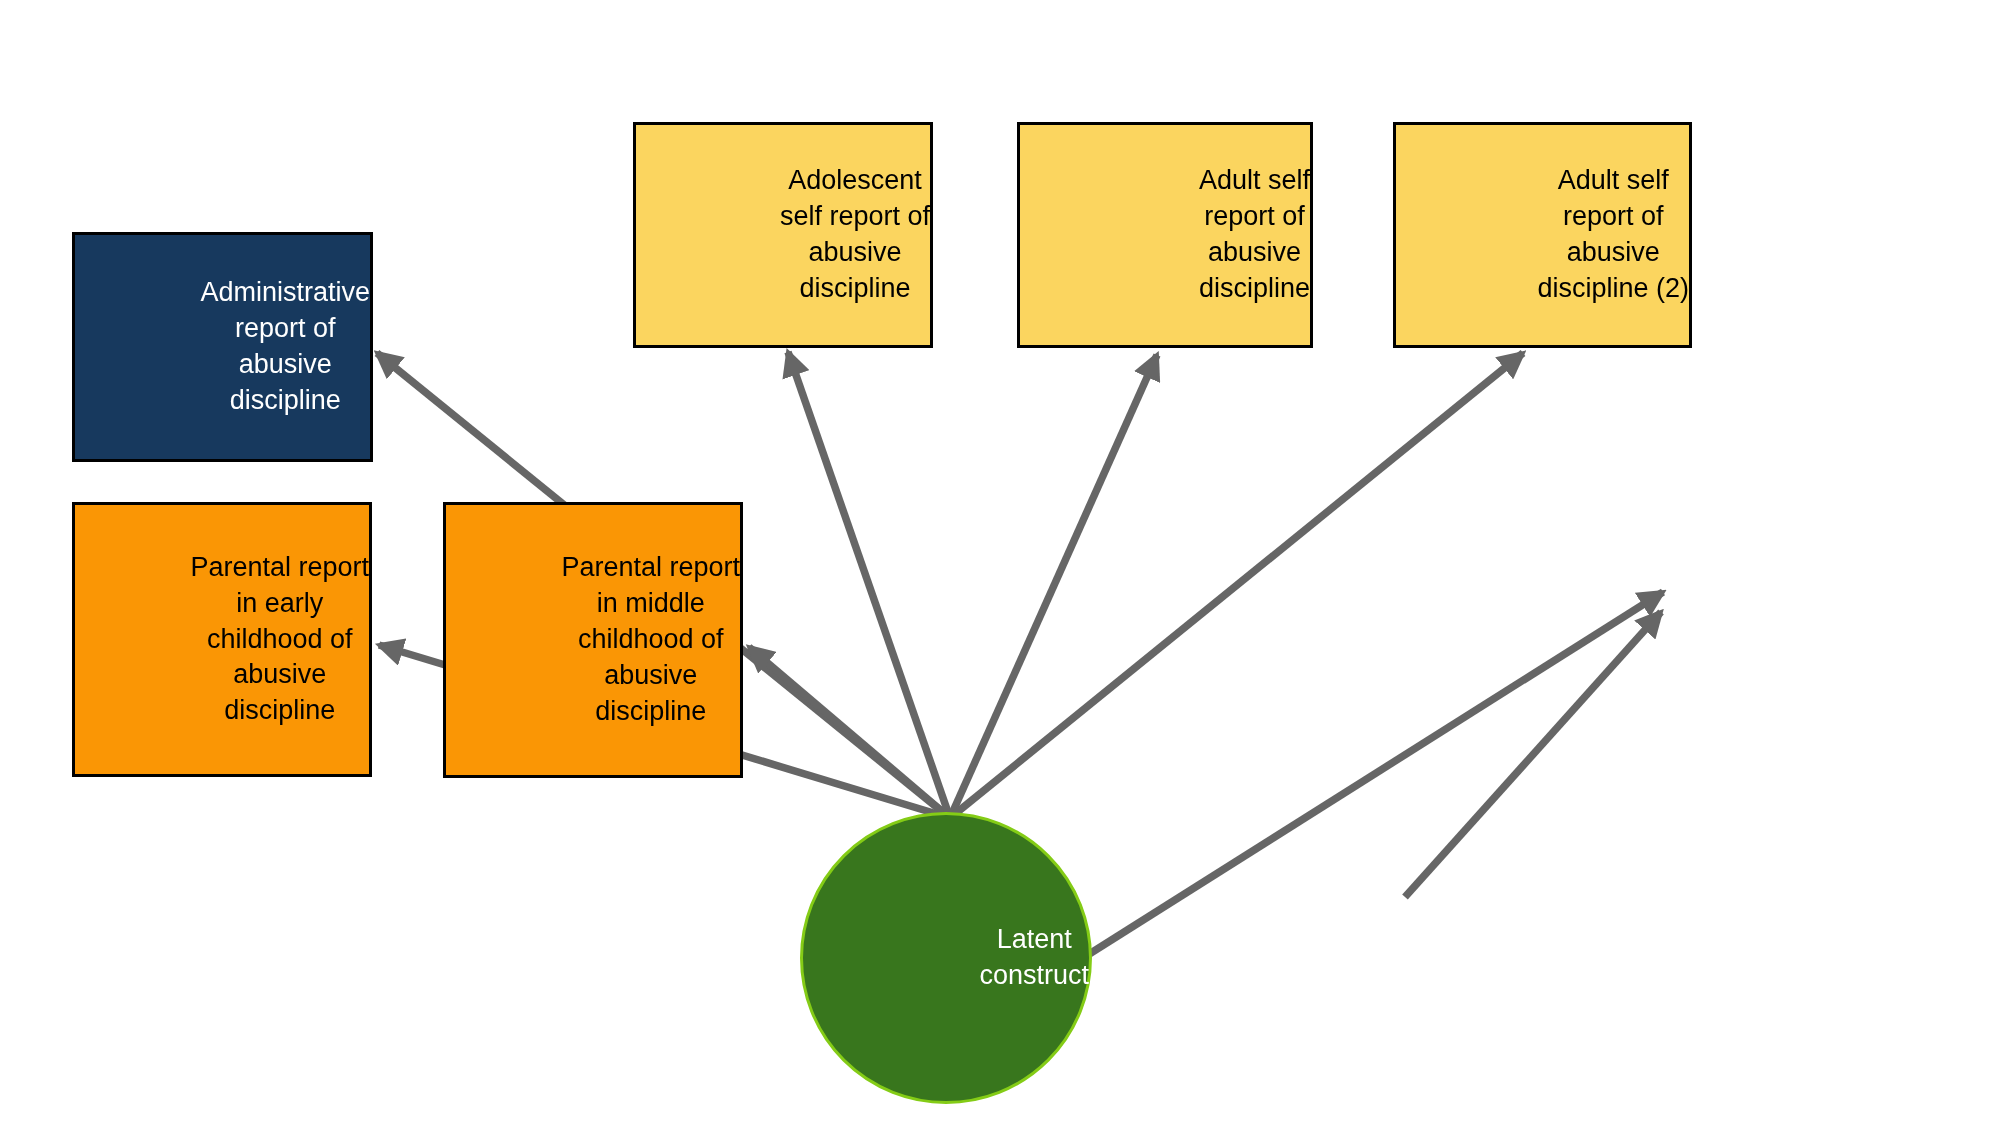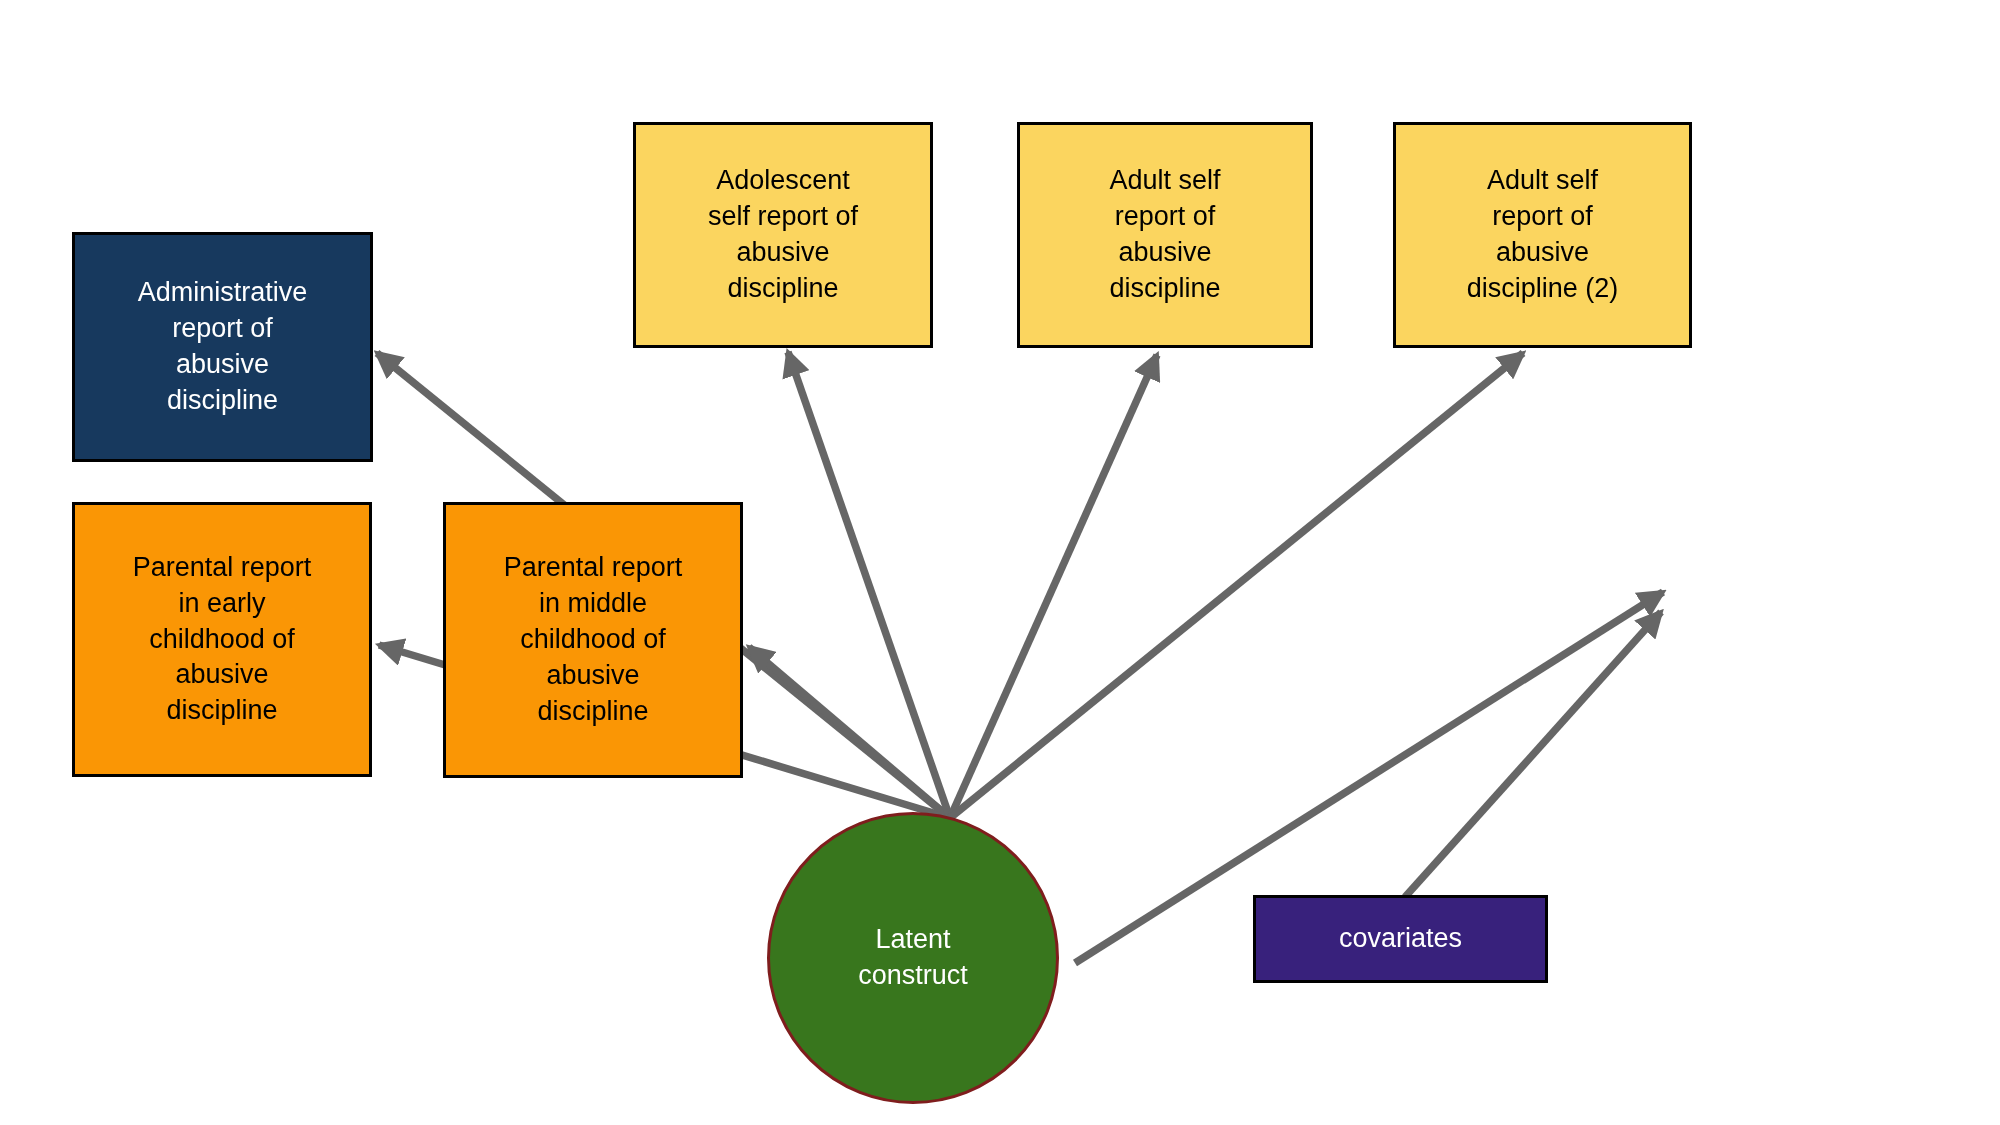--- a/index.html
+++ b/index.html
@@ -13,43 +13,43 @@
   }
   .edges-layer {
     position: absolute;
     left: 0; top: 0;
     width: 2000px; height: 1125px;
   }
   .node {
     position: absolute;
     display: flex;
     align-items: center;
-    justify-content: center;
+    justify-content: flex-end;
     text-align: center;
     white-space: pre-line;
     font-size: 27px;
     line-height: 1.33;
     box-sizing: border-box;
   }
   .rect { border: 3px solid #000000; }
   .light-text { color: #ffffff; }
   .dark-text { color: #000000; }
 
   .node-admin      { left: 72px;  top: 232px; width: 301px; height: 230px; background: #17395E; }
   .node-adolescent { left: 633px; top: 122px; width: 300px; height: 226px; background: #FBD55F; }
   .node-adult1     { left: 1017px;top: 122px; width: 296px; height: 226px; background: #FBD55F; }
   .node-adult2     { left: 1393px;top: 122px; width: 299px; height: 226px; background: #FBD55F; }
   .node-early      { left: 72px;  top: 502px; width: 300px; height: 275px; background: #FA9605; }
   .node-middle     { left: 443px; top: 502px; width: 300px; height: 276px; background: #FA9605; }
   .node-mental     { left: 1665px;top: 520px; width: 292px; height: 133px; background: #A00C0C; }
   .node-covariates { left: 1253px;top: 895px; width: 295px; height: 88px;  background: #38217C; }
   .node-latent {
-    left: 767px; top: 812px; width: 292px; height: 292px;
+    left: 800px; top: 812px; width: 292px; height: 292px;
     background: #38761D;
-    border: 3px solid #7f1d1d;
+    border: 3px solid #84cc16;
     border-radius: 50%;
   }
 </style>
 </head>
 <body>
 
 <div class="canvas">
 
   <svg class="edges-layer" viewBox="0 0 2000 1125" xmlns="http://www.w3.org/2000/svg">
     <defs>
@@ -107,22 +107,19 @@
 
   <div class="node rect dark-text node-middle">
     <span>Parental report
 in middle
 childhood of
 abusive
 discipline</span>
   </div>
 
 
-  <div class="node rect light-text node-covariates">
-    <span>covariates</span>
-  </div>
 
   <div class="node light-text node-latent">
     <span>Latent
 construct</span>
   </div>
 
 </div>
 
 </body></html>

